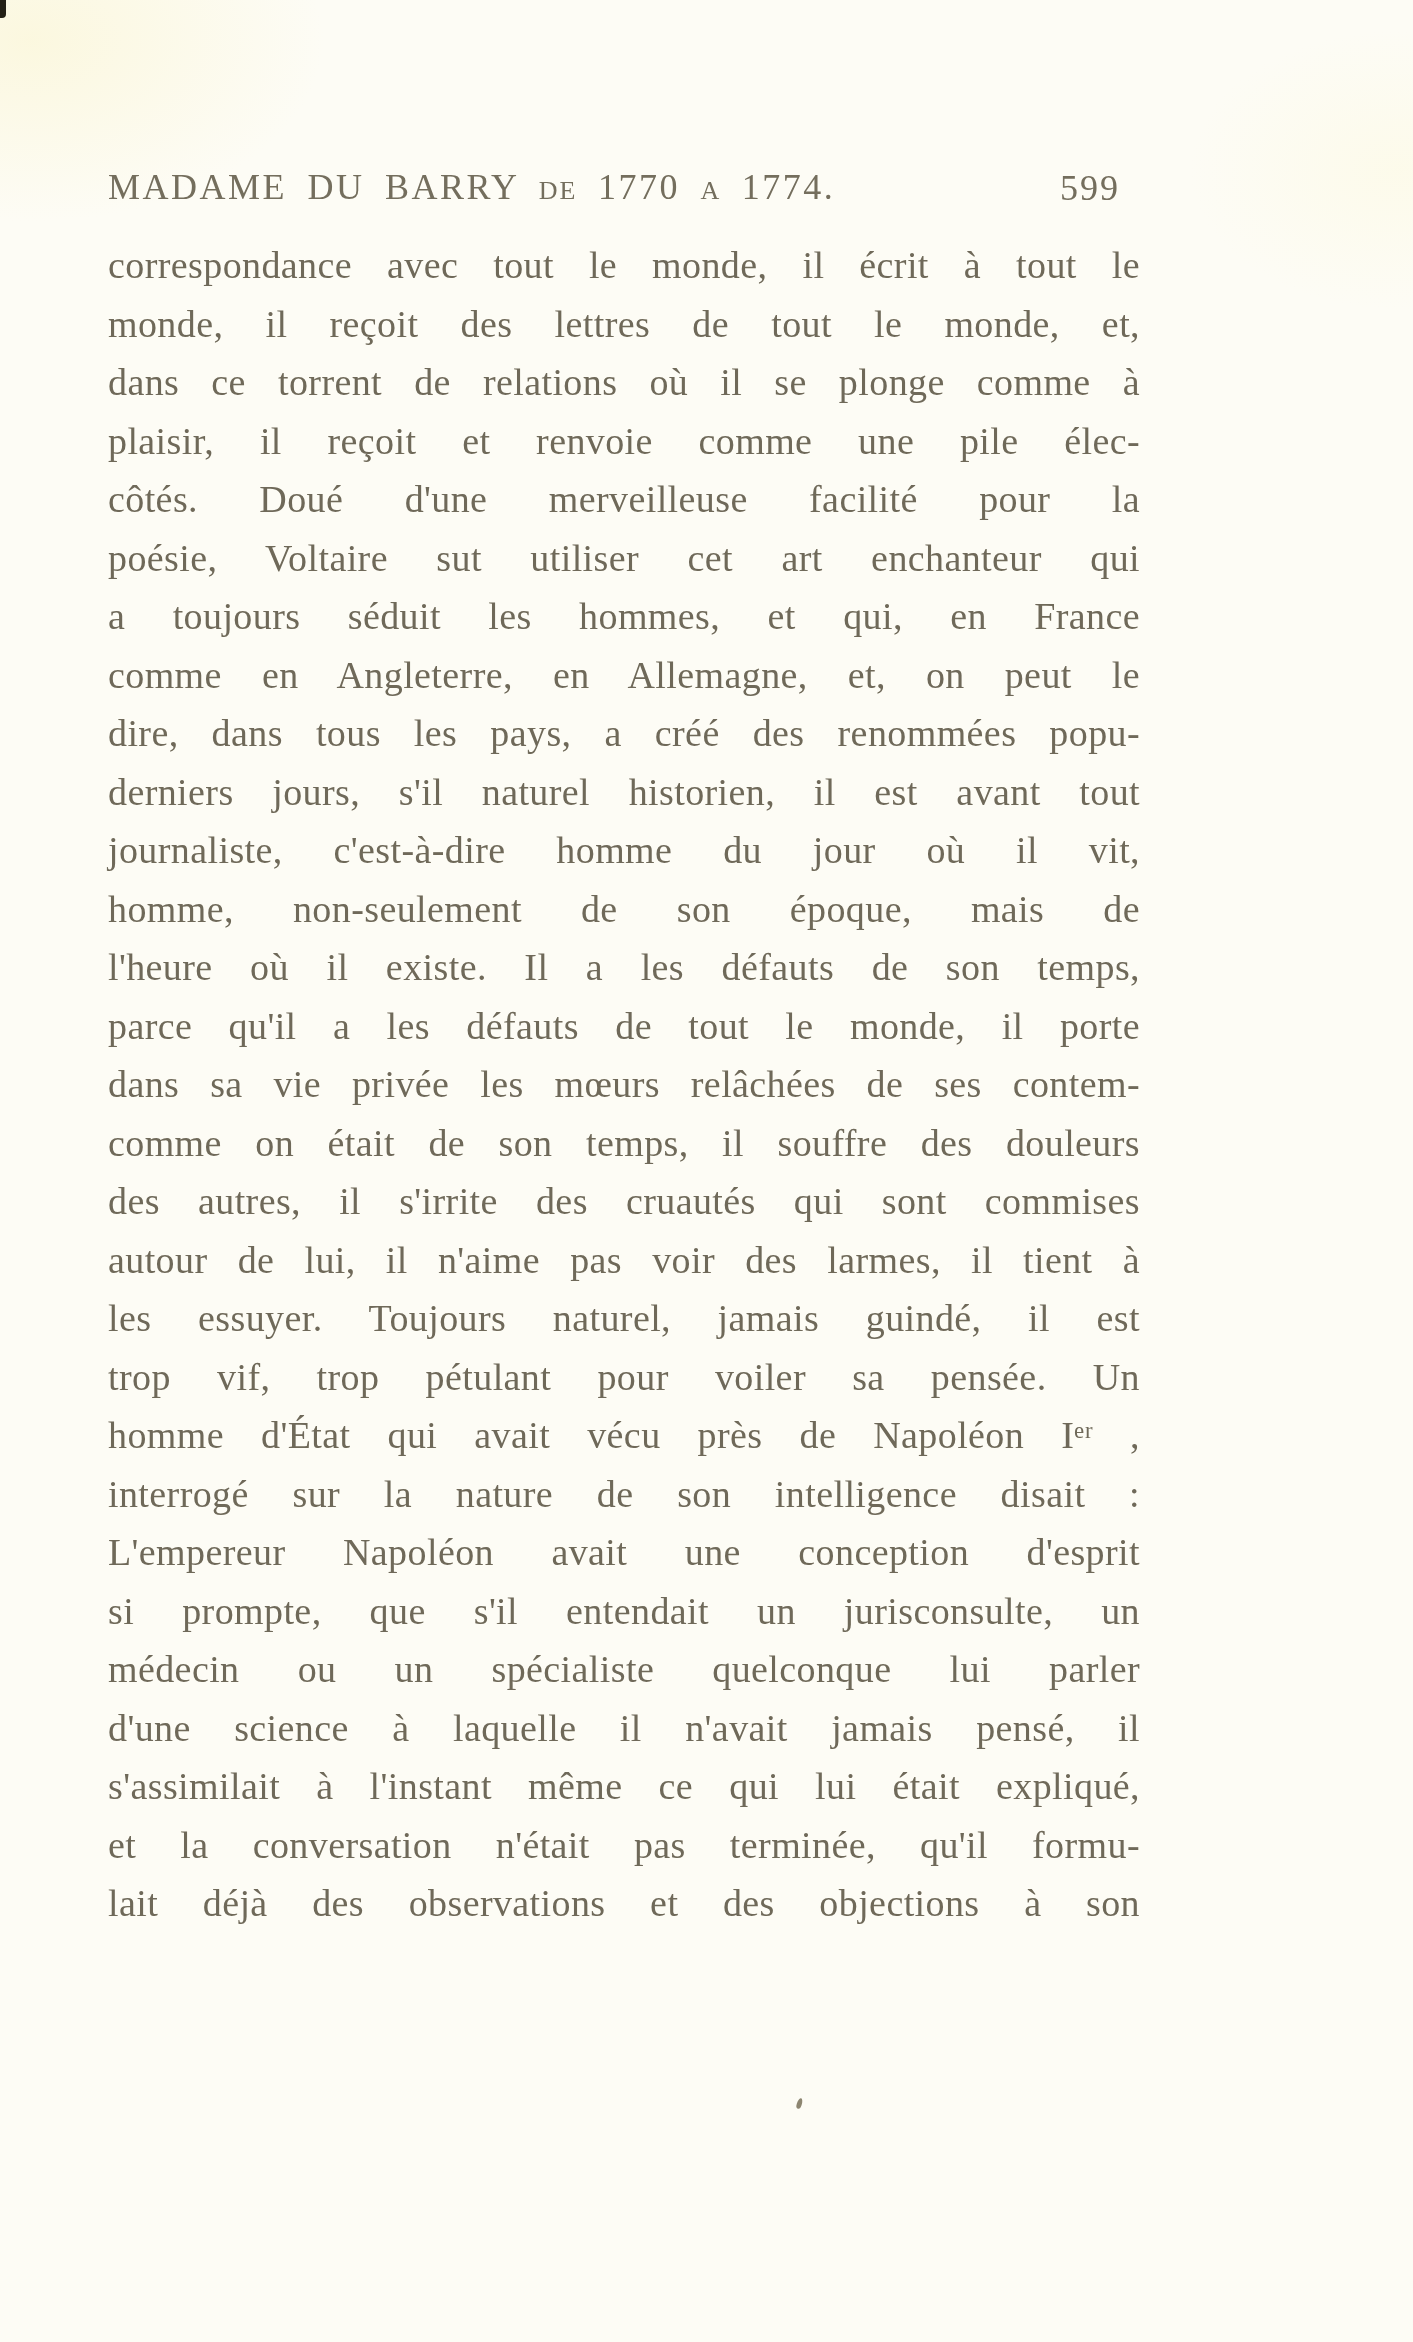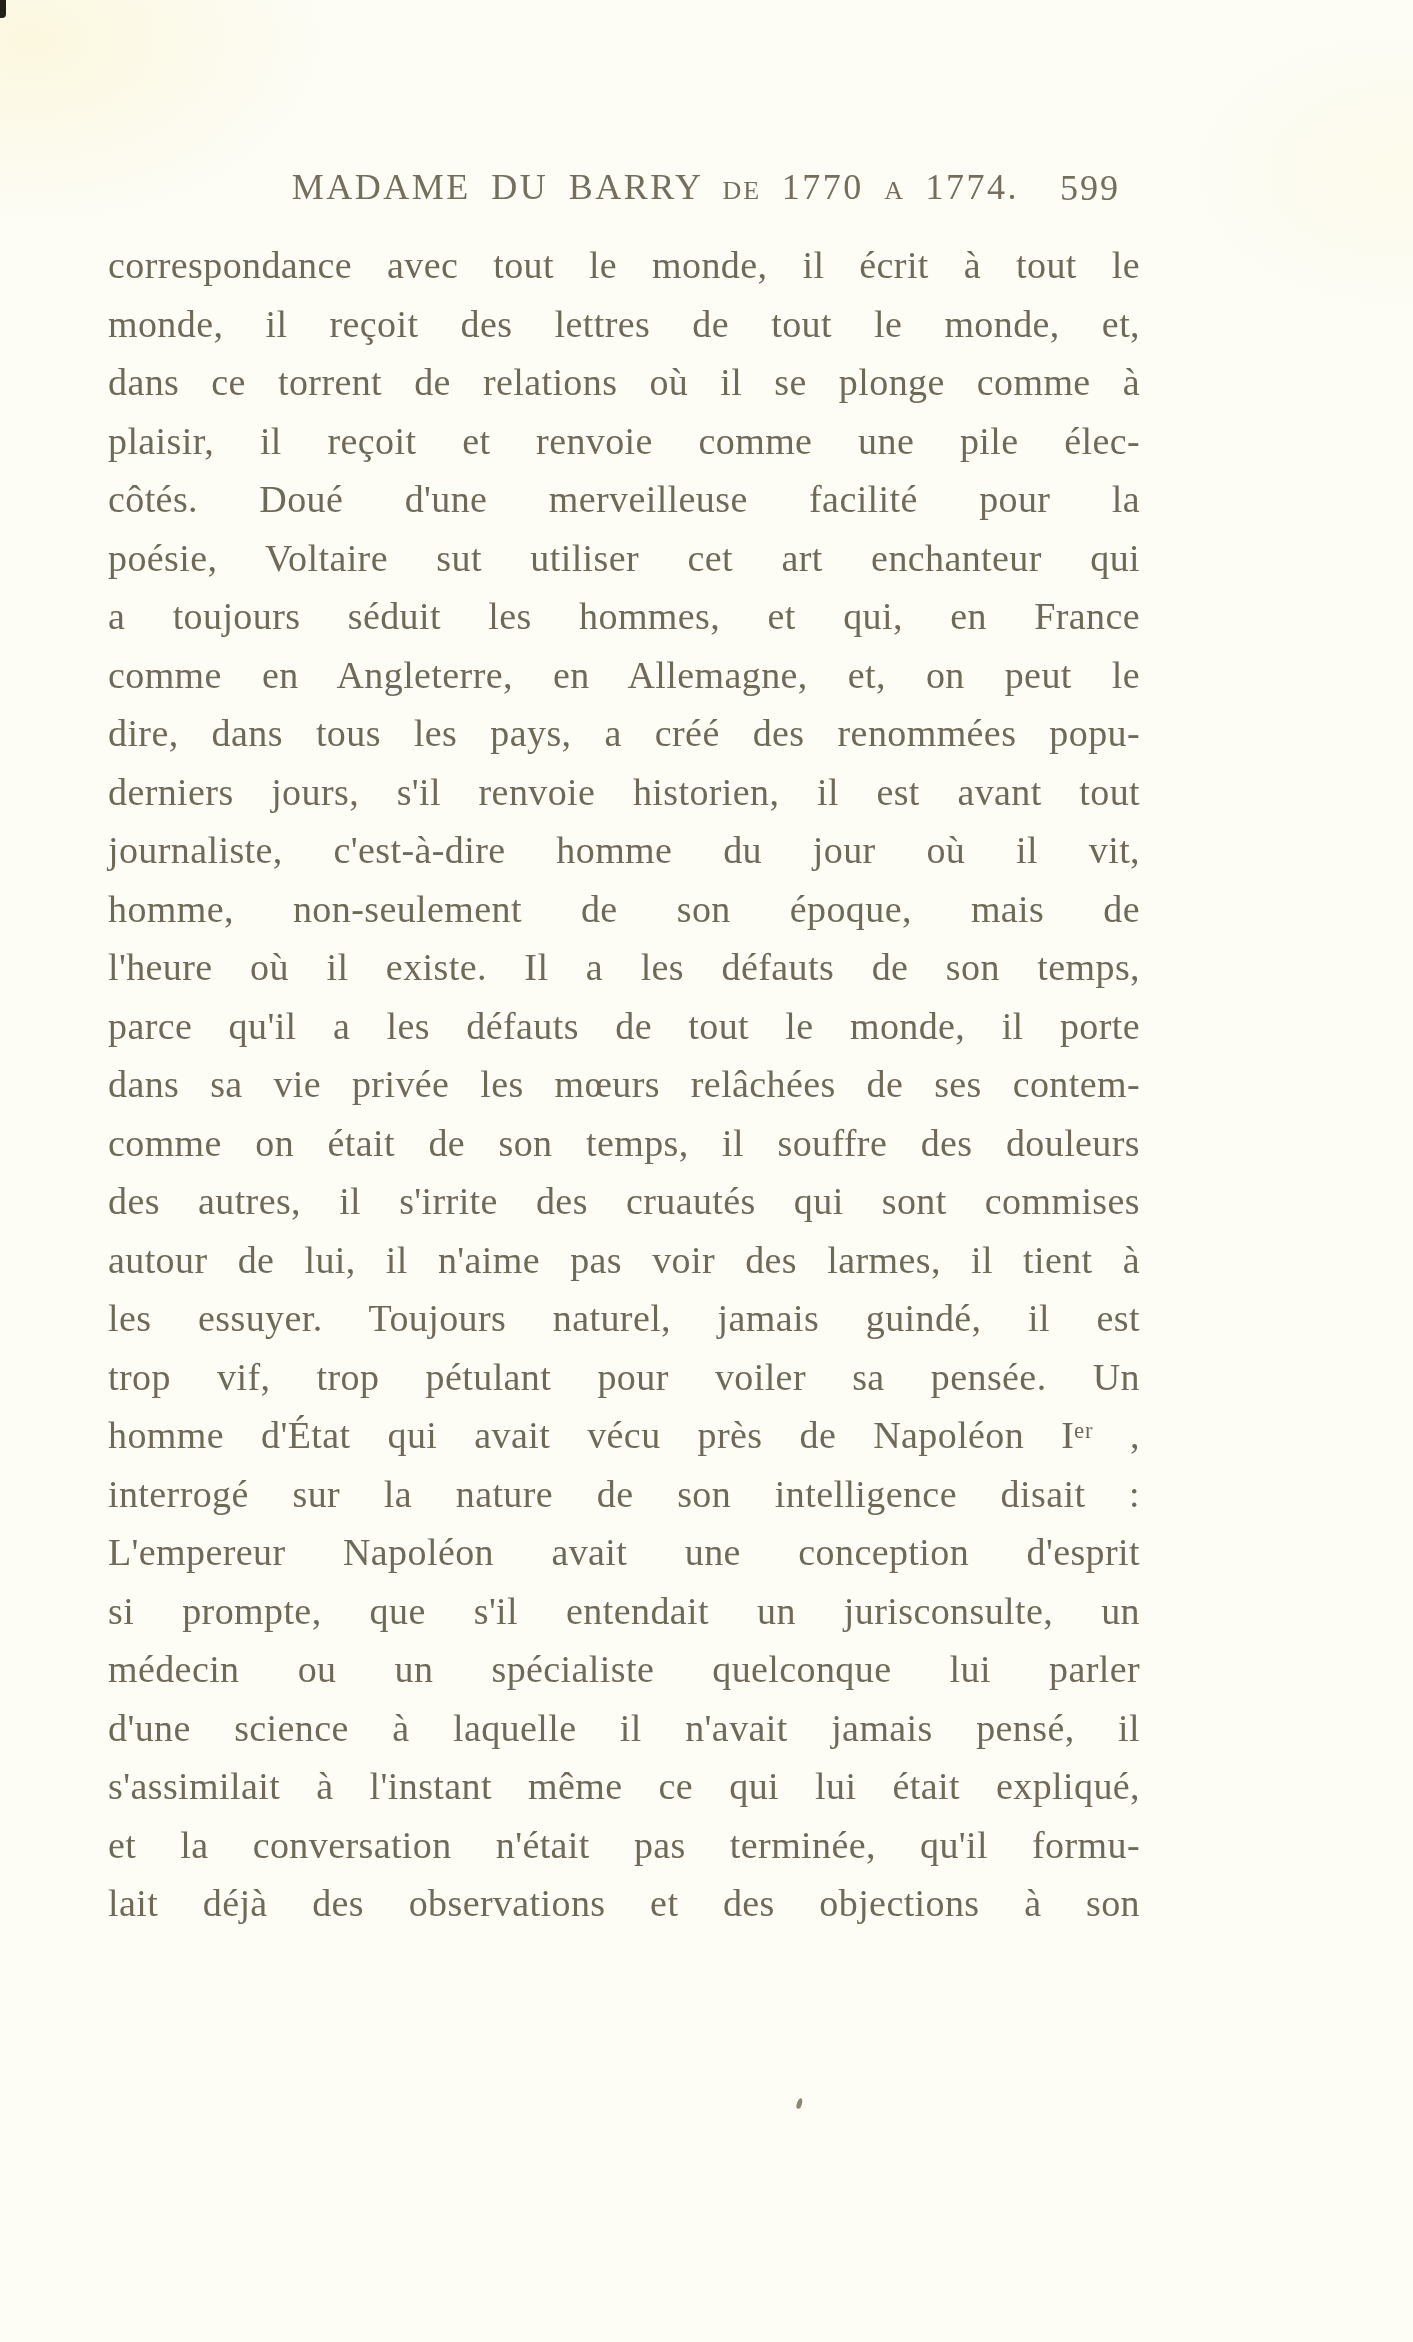--- a/index.html
+++ b/index.html
@@ -23,21 +23,21 @@
     position: absolute;
     top: 166px;
     left: 108px;
     width: 1032px;
     height: 50px;
   }
   .running-title {
     position: absolute;
     left: 0;
     right: 121px;
-    text-align: right;
+    text-align: left;
     font-size: 36px;
     letter-spacing: 2.5px;
     word-spacing: 9px;
     white-space: nowrap;
     color: #746e5d;
   }
   .running-title .sc {
     font-size: 26px;
     letter-spacing: 2px;
   }
@@ -109,21 +109,21 @@
   <div class="body-text">
       <div class="line">correspondance avec tout le monde, il écrit à tout le</div>
       <div class="line">monde, il reçoit des lettres de tout le monde, et,</div>
       <div class="line">dans ce torrent de relations où il se plonge comme à</div>
       <div class="line">plaisir, il reçoit et renvoie comme une pile élec-</div>
       <div class="line">côtés. Doué d'une merveilleuse facilité pour la</div>
       <div class="line">poésie, Voltaire sut utiliser cet art enchanteur qui</div>
       <div class="line">a toujours séduit les hommes, et qui, en France</div>
       <div class="line">comme en Angleterre, en Allemagne, et, on peut le</div>
       <div class="line">dire, dans tous les pays, a créé des renommées popu-</div>
-      <div class="line">derniers jours, s'il renvoie historien, il est avant tout</div>
+      <div class="line">derniers jours, s'il naturel historien, il est avant tout</div>
       <div class="line">journaliste, c'est-à-dire homme du jour où il vit,</div>
       <div class="line">homme, non-seulement de son époque, mais de</div>
       <div class="line">l'heure où il existe. Il a les défauts de son temps,</div>
       <div class="line">parce qu'il a les défauts de tout le monde, il porte</div>
       <div class="line">dans sa vie privée les mœurs relâchées de ses contem-</div>
       <div class="line">comme on était de son temps, il souffre des douleurs</div>
       <div class="line">des autres, il s'irrite des cruautés qui sont commises</div>
       <div class="line">autour de lui, il n'aime pas voir des larmes, il tient à</div>
       <div class="line">les essuyer. Toujours naturel, jamais guindé, il est</div>
       <div class="line">trop vif, trop pétulant pour voiler sa pensée. Un</div>

